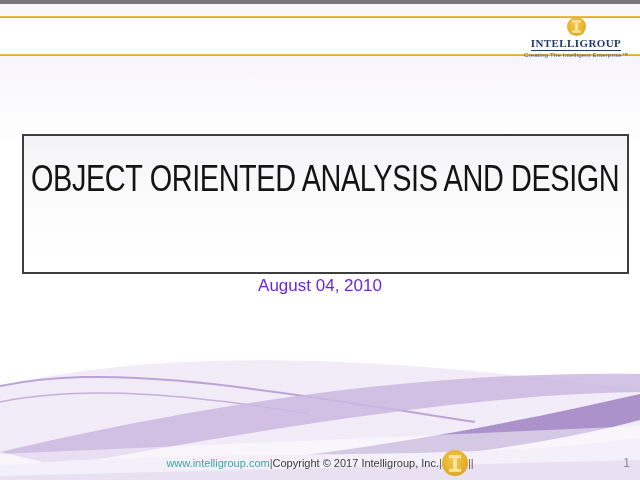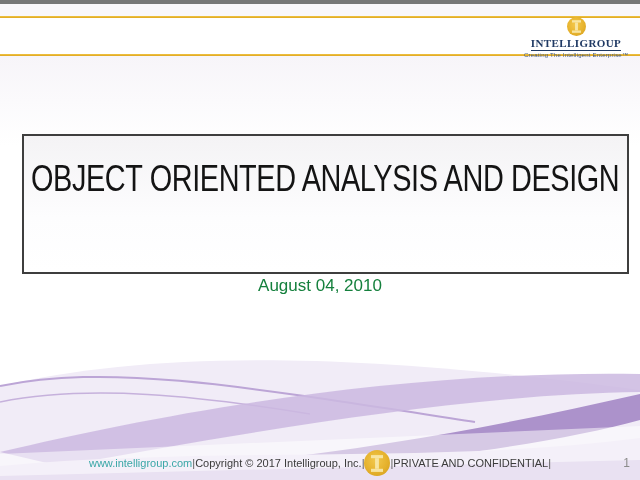--- a/index.html
+++ b/index.html
@@ -66,21 +66,21 @@
   }
   .title-text{
     margin:0;padding:22px 0 0 9px;
     font-size:37px;font-weight:normal;color:#141414;
     letter-spacing:-0.5px;white-space:nowrap;
     transform:scaleX(0.78);transform-origin:left center;
   }
   .date-line{
     position:absolute;left:0;top:272px;width:640px;
     text-align:center;
-    font-size:17px;color:#15803d;
+    font-size:17px;color:#6d28d9;
     z-index:4;
   }
   
   .swoosh{
     position:absolute;left:0;bottom:0;width:640px;height:150px;
     z-index:1;
   }
   
   .footer{
     position:absolute;left:0;bottom:8px;width:640px;height:26px;
@@ -147,18 +147,17 @@
     <span>Copyright © 2017 Intelligroup, Inc.</span>
     <span class="sep">|</span>
     <span class="footer-coin">
       <svg width="12" height="17" viewBox="0 0 10 14">
         <rect x="0" y="0" width="10" height="2.6" fill="#f8e7a6" opacity="0.95"></rect>
         <rect x="3.4" y="2.6" width="3.2" height="8.8" fill="#f8e7a6" opacity="0.95"></rect>
         <rect x="0" y="11.4" width="10" height="2.6" fill="#f8e7a6" opacity="0.95"></rect>
       </svg>
     </span>
     <span class="sep">|</span>
-    <span>PRIVATE AND CONFIDENTIAL</span>
     <span class="sep">|</span>
   </div>
   <div class="page-number">1</div>
 
 </div>
 
 </body></html>

